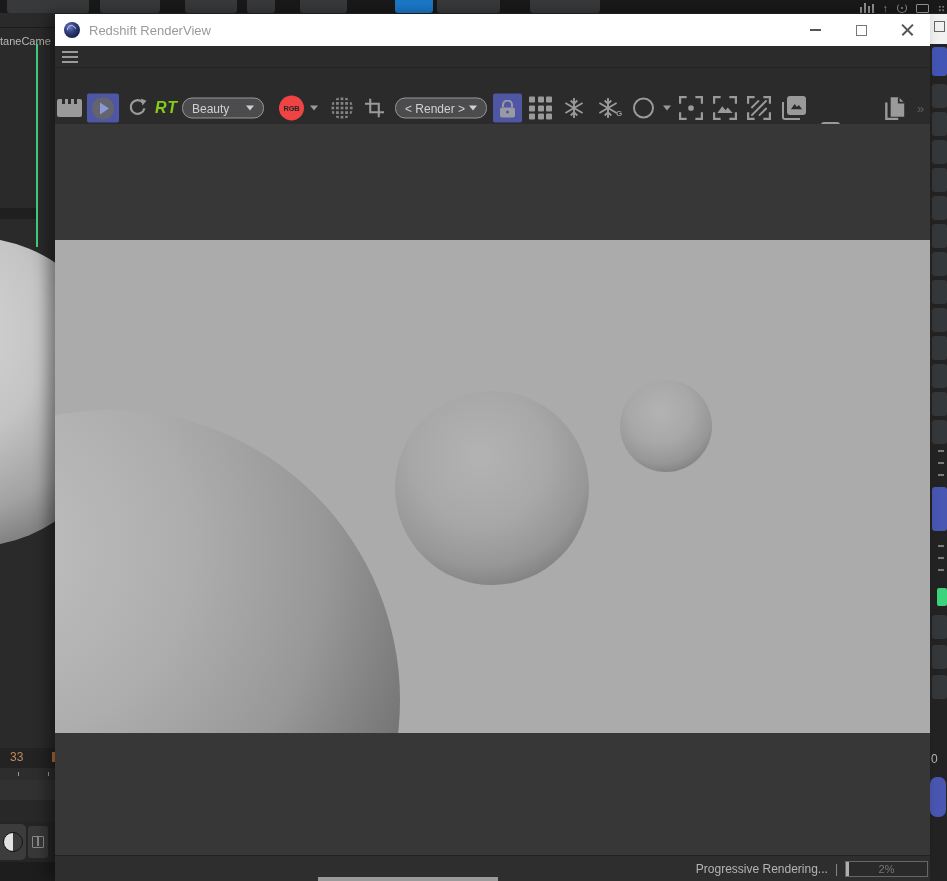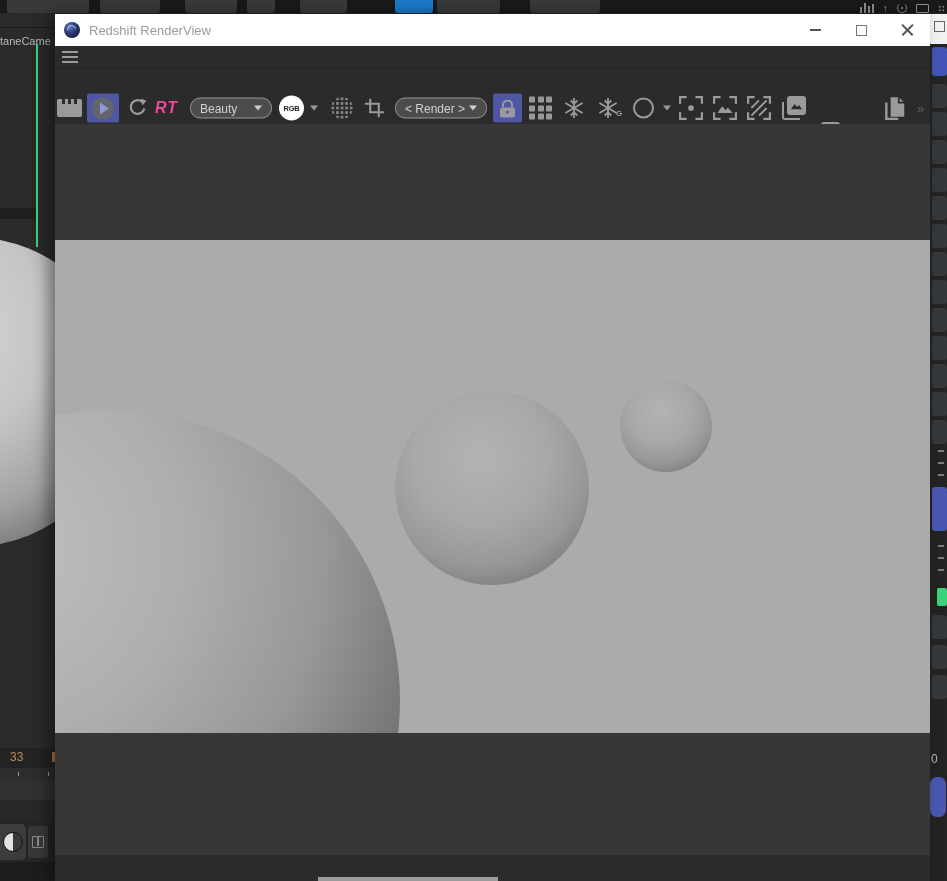--- a/index.html
+++ b/index.html
@@ -91,26 +91,26 @@
 
   
   .toolbar{position:absolute;left:0;top:46px;width:875px;height:32px;}
   .tool{position:absolute;top:50%;transform:translateY(-50%);display:flex;align-items:center;justify-content:center;}
   .film-ic{width:25px;height:18px;background:#9a9a9a;border-radius:2px;position:relative;}
   .film-ic i{position:absolute;left:2px;top:0;right:2px;height:5px;
     background:repeating-linear-gradient(90deg,transparent 0 3px,#2b2b2c 3px 6px);}
   .play-btn{left:32px;width:32px;height:29px;background:#4f57a5;border-radius:2px;}
   .play-circ{width:22px;height:22px;border-radius:50%;background:#64646c;display:flex;align-items:center;justify-content:center;}
   .play-tri{width:0;height:0;border-left:9px solid #8d97d8;border-top:6px solid transparent;border-bottom:6px solid transparent;margin-left:3px;}
-  .rt-label{font-size:16px;font-weight:bold;font-style:italic;color:#ec4899;letter-spacing:1px;}
+  .rt-label{font-size:16px;font-weight:bold;font-style:italic;color:#84cc16;letter-spacing:1px;}
   .dd{height:21px;border:1px solid #98989a;border-radius:10px;background:#4c4c4e;
     display:flex;align-items:center;justify-content:space-between;padding:0 9px;color:#d0d0d0;font-size:12px;}
   .caret{width:0;height:0;border-left:4.5px solid transparent;border-right:4.5px solid transparent;border-top:5px solid #cfcfcf;}
   .caret.free{border-top-color:#9a9a9a;}
-  .rgb-circ{width:25px;height:25px;border-radius:50%;background:#ffffff;display:flex;align-items:center;justify-content:center;
+  .rgb-circ{width:25px;height:25px;border-radius:50%;background:#ef4444;display:flex;align-items:center;justify-content:center;
     font-size:7.5px;font-weight:bold;color:#27272b;letter-spacing:-.2px;}
   .dots-grid{width:22px;height:22px;border-radius:50%;
     background-image:radial-gradient(#828282 1.3px,transparent 1.4px);background-size:4.6px 4.6px;background-position:center;}
   .lock-btn{left:438px;width:29px;height:29px;background:#4f57a5;border-radius:2px;flex-direction:column;}
   .lock-shackle{width:11px;height:8px;border:2.5px solid #9a9aa2;border-bottom:none;border-radius:6px 6px 0 0;}
   .lock-body{width:15px;height:10px;background:#9a9aa2;border-radius:2px;position:relative;}
   .lock-body i{position:absolute;left:5.5px;top:3px;width:3.5px;height:3.5px;background:#4f57a5;border-radius:50%;}
   .grid9{display:grid;grid-template-columns:repeat(3,6px);grid-template-rows:repeat(3,6px);gap:2.5px;}
   .grid9 i{background:#9a9a9a;border-radius:1px;}
   .circle-ic{width:21px;height:21px;border:2.2px solid #9a9a9a;border-radius:50%;}
@@ -291,21 +291,21 @@
           <svg width="21" height="21" viewBox="0 0 22 22">
             <path d="M16.6 5.2 A7.2 7.2 0 1 0 18.2 11.4" fill="none" stroke="#9a9a9a" stroke-width="2.4"></path>
             <path d="M14.6 1.0 20.4 3.4 16.2 8.4 Z" fill="#9a9a9a"></path>
           </svg>
         </div>
 
         <div class="tool" style="left:100px;">
           <span class="rt-label">RT</span>
         </div>
 
-        <div class="tool dd" style="left:135px;width:82px;">
+        <div class="tool dd" style="left:127px;width:82px;">
           <span>Beauty</span>
           <span class="caret"></span>
         </div>
 
         <div class="tool" style="left:224px;">
           <span class="rgb-circ">RGB</span>
         </div>
         <div class="tool" style="left:255px;">
           <span class="caret free"></span>
         </div>
@@ -437,19 +437,27 @@
       </div>
 
       <div class="render-container">
         <div class="render-image">
           <div class="sphere sphere-large"></div>
           <div class="sphere sphere-medium"></div>
           <div class="sphere sphere-small"></div>
         </div>
       </div>
 
+      <div class="status-bar">
+        <span class="status-text">Progressive Rendering...</span>
+        <span class="status-sep">|</span>
+        <span class="progress">
+          <span class="progress-fill" id="progress-fill" style="width: 2%;"></span>
+          <span class="progress-label">2%</span>
+        </span>
+      </div>
 
       <div class="bottom-sliver"></div>
 
     </div>
   </div>
 
 </div>
 
 </body></html>

